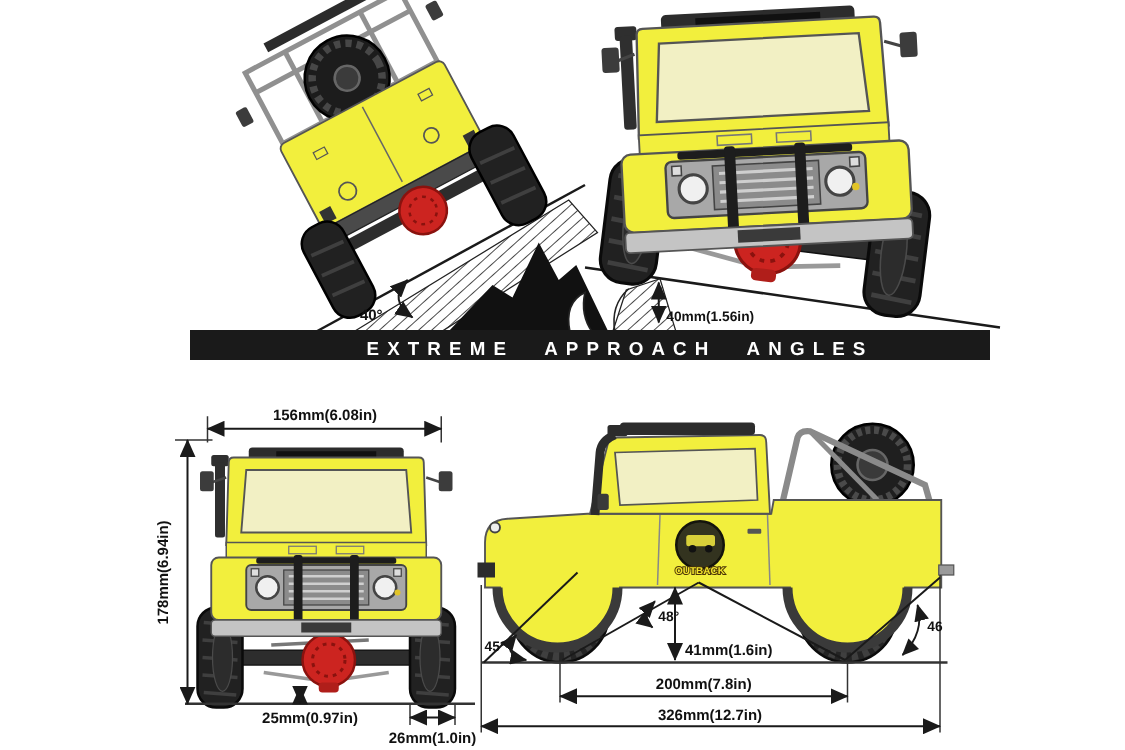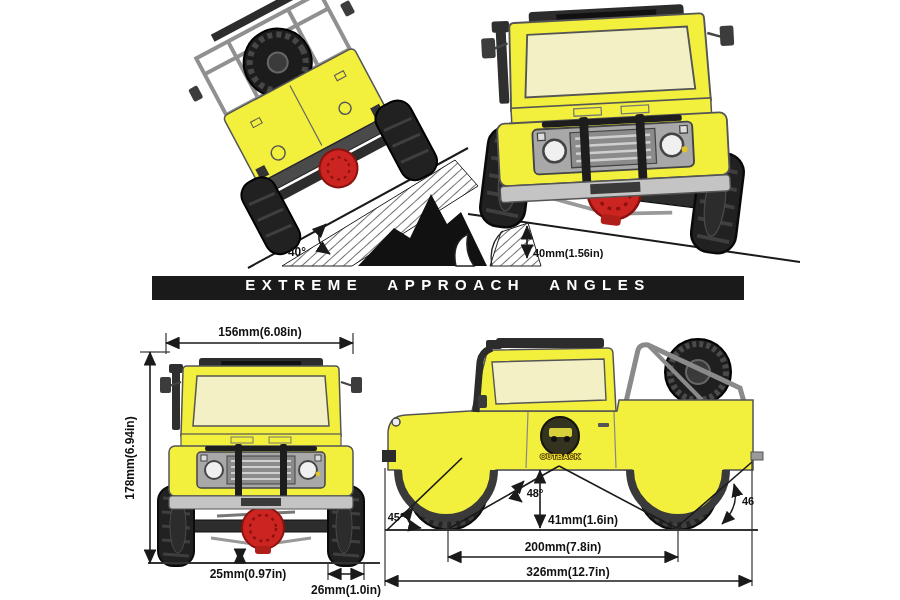--- a/index.html
+++ b/index.html
@@ -1,21 +1,21 @@
 <!DOCTYPE html>
 <html><head>
 <meta charset="utf-8">
 <style>
   html,body{margin:0;padding:0;background:#fff;}
   #stage{position:relative;width:900px;height:600px;background:#fff;overflow:hidden;
          font-family:"Liberation Sans",sans-serif;}
   #scene{position:absolute;left:0;top:0;}
-  #banner{position:absolute;left:152px;top:276px;width:592px;height:24px;background:#1a1a1a;
-          display:flex;align-items:flex-start;justify-content:center;color:#fff;
-          font:700 15px "Liberation Sans",sans-serif;letter-spacing:6.5px;word-spacing:14px;white-space:nowrap;}
+  #banner{position:absolute;left:152px;top:264px;width:592px;height:24px;background:#1a1a1a;
+          display:flex;align-items:flex-end;justify-content:center;color:#fff;
+          font:700 15px "Liberation Sans",sans-serif;letter-spacing:6.5px;word-spacing:14px;white-space:nowrap;padding-left:48px;}
   .dim{font:700 12px "Liberation Sans",sans-serif;fill:#111;}
   .dim-sm{font:700 11px "Liberation Sans",sans-serif;fill:#111;}
   .badge-t{font:700 8px "Liberation Sans",sans-serif;fill:#f2e42c;stroke:#4a3408;stroke-width:1.6px;paint-order:stroke;}
 </style>
 </head>
 <body>
 
 <div id="stage">
 <svg id="scene" width="900" height="600" viewBox="0 0 900 600">
   <defs>

